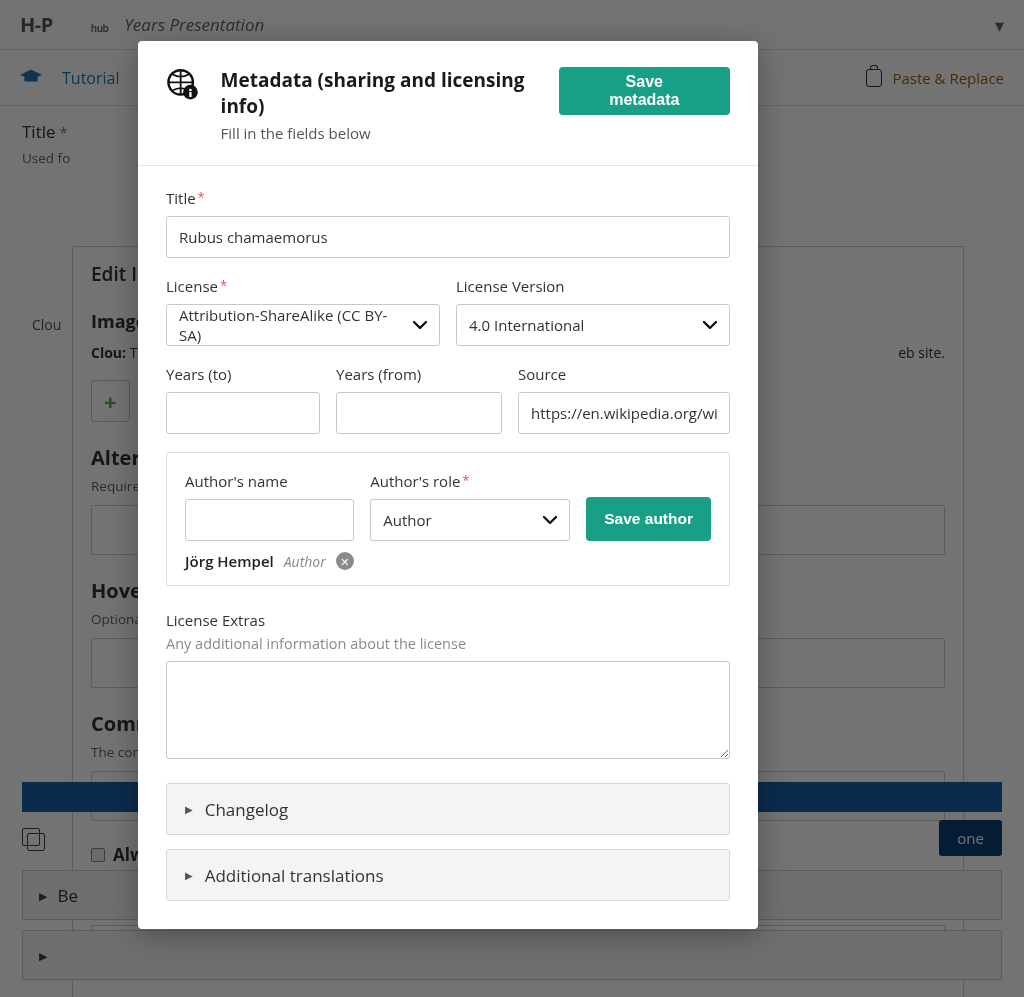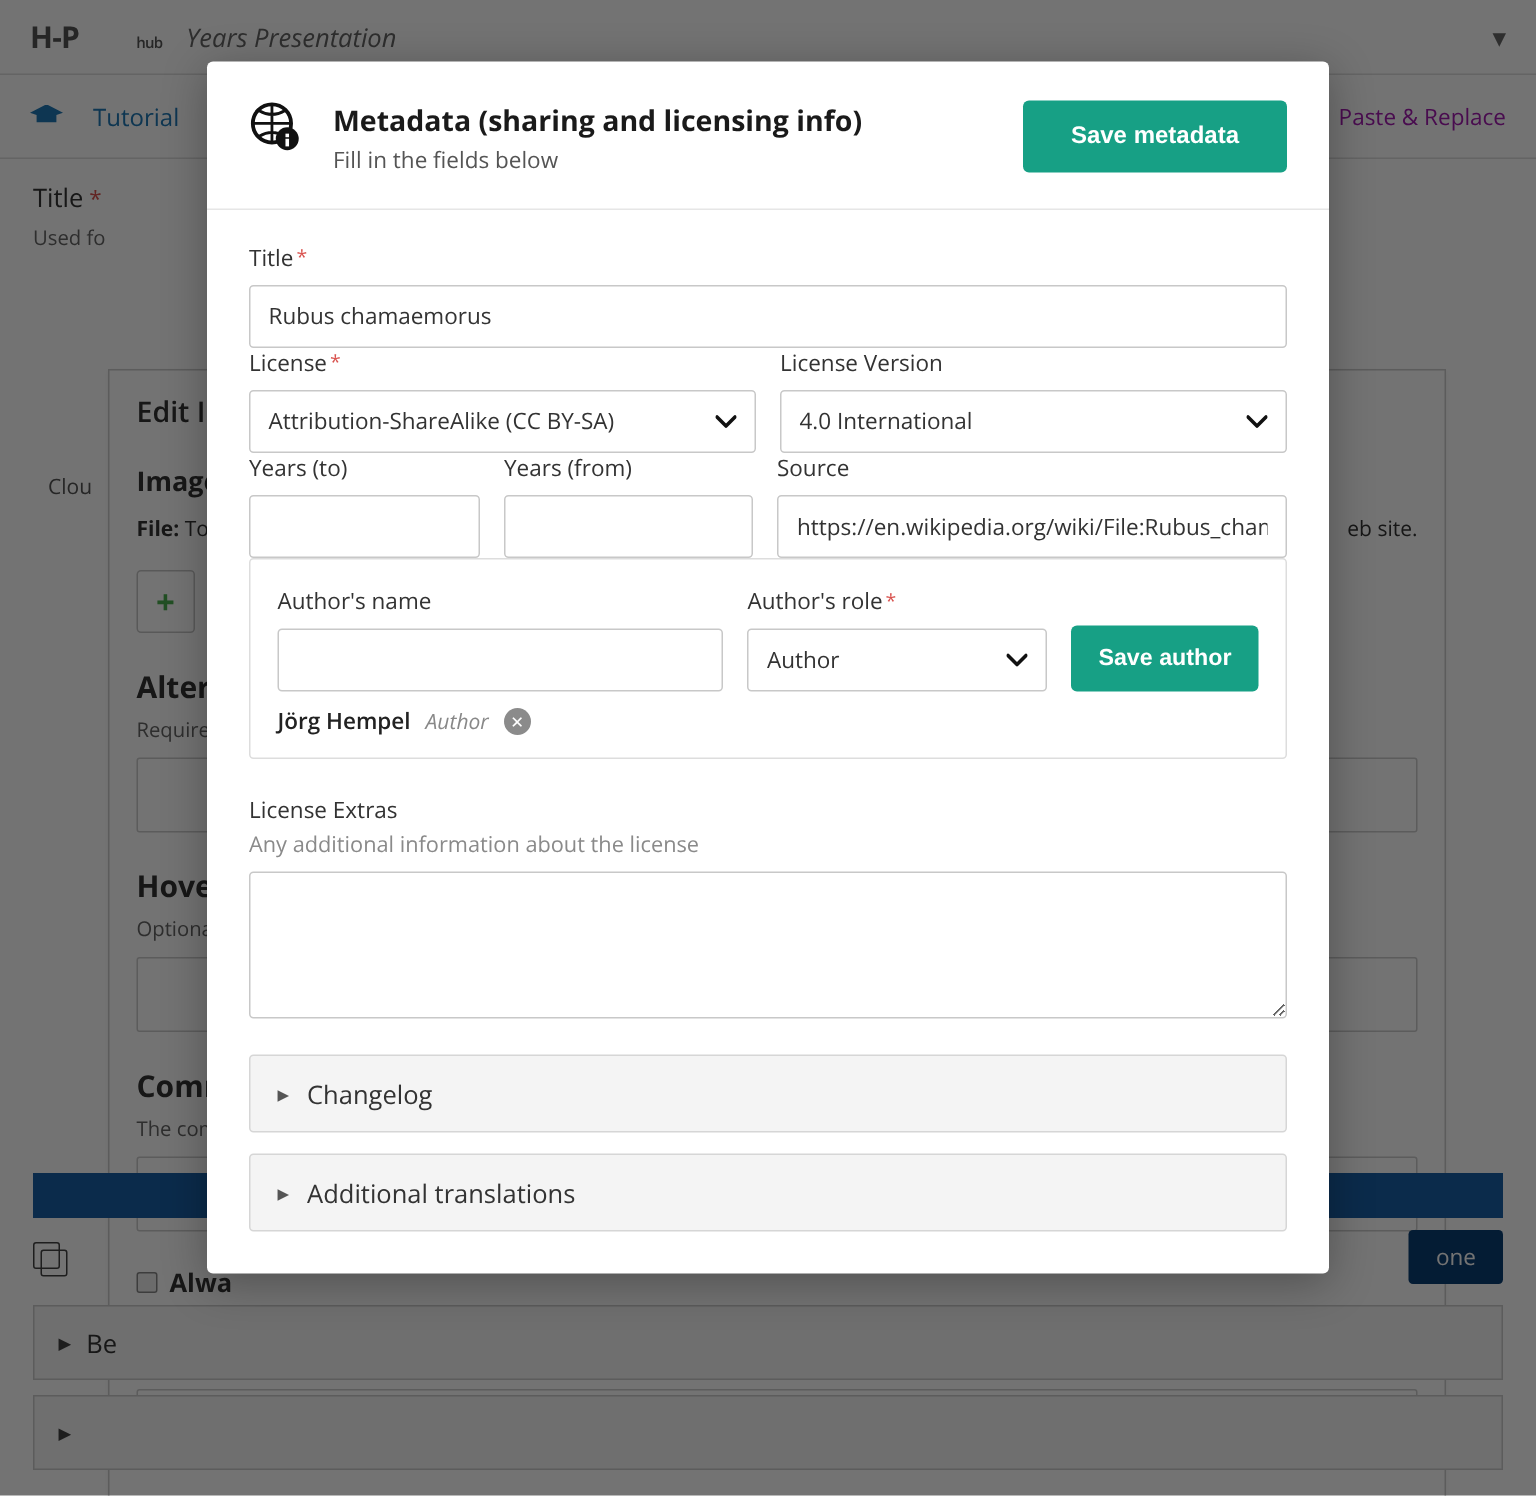--- a/index.html
+++ b/index.html
@@ -10,21 +10,21 @@
 
   .hub-bar { height: 50px; display: flex; align-items: center; padding: 0 20px; border-bottom: 1px solid #ddd; color: #555; }
   .hub-logo { font-weight: 700; font-size: 20px; letter-spacing: -0.5px; display: flex; align-items: baseline; }
   .hub-logo .sub { font-size: 10px; font-weight: 600; margin-left: 2px; padding-left: 36px; }
   .hub-title { margin-left: 16px; font-size: 17px; font-style: italic; color: #666; }
   .hub-caret { margin-left: auto; font-size: 18px; color: #666; }
 
   .toolbar { height: 56px; display: flex; align-items: center; padding: 0 20px; border-bottom: 1px solid #ddd; color: #2179b5; font-size: 16px; gap: 20px; }
   .toolbar .cap { width: 20px; height: 14px; display: inline-block; background: #2179b5; clip-path: polygon(50% 0, 100% 40%, 85% 40%, 85% 70%, 100% 70%, 100% 100%, 0 100%, 0 70%, 15% 70%, 15% 40%, 0 40%);} 
   .toolbar .grad { width: 22px; height: 16px; display: inline-block; background: #2179b5; clip-path: polygon(50% 0, 100% 35%, 80% 45%, 80% 75%, 20% 75%, 20% 45%, 0 35%); }
-  .toolbar .right { margin-left: auto; display: flex; align-items: center; gap: 10px; color: #a21caf; font-size: 15px; }
+  .toolbar .right { margin-left: auto; display: flex; align-items: center; gap: 10px; color: #a16207; font-size: 15px; }
   .toolbar .clip { width: 16px; height: 18px; border: 1.8px solid #333; border-radius: 3px; position: relative; }
   .toolbar .clip::before { content: ""; position: absolute; top: -5px; left: 3px; width: 6px; height: 4px; border: 1.8px solid #333; border-bottom: none; border-radius: 3px 3px 0 0; }
 
   .editor-body { position: absolute; top: 106px; left: 0; right: 0; bottom: 0; padding: 14px 22px 0 22px; font-size: 15px; color: #333; }
   .title-label { font-size: 17px; }
   .req { color: #d9534f; }
   .used-for { color: #666; font-size: 13.5px; margin-top: 6px; }
 
   .panel { position: absolute; left: 72px; right: 60px; top: 140px; bottom: -10px; background: #fff; border: 1px solid #ccc; box-shadow: 0 1px 3px rgba(0,0,0,0.06); padding: 14px 18px; }
   .panel h3 { font-size: 19px; font-weight: 600; color: #333; margin-bottom: 4px; }
@@ -53,30 +53,30 @@
   .accordion-bg { border: 1px solid #ccc; background: #f5f5f5; height: 50px; display: flex; align-items: center; padding: 0 16px; font-size: 17px; color: #333; }
   .accordion-bg .caret { margin-right: 10px; font-size: 11px; color: #444; }
   .acc-wrap { position: absolute; left: 22px; right: 22px; }
   .acc1 { top: 870px; }
   .acc2 { top: 930px; }
 
   
   .veil { position: absolute; inset: 0; background: rgba(0,0,0,0.55); }
 
   
-  .modal { position: absolute; left: 138px; top: 41px; width: 748px; background: #fff; border-radius: 4px; box-shadow: 0 6px 30px rgba(0,0,0,0.3); padding-bottom: 28px; }
+  .modal { position: absolute; left: 138px; top: 41px; width: 620px; background: #fff; border-radius: 4px; box-shadow: 0 6px 30px rgba(0,0,0,0.3); padding-bottom: 28px; }
   .modal-head { display: flex; align-items: flex-start; padding: 26px 28px 22px 28px; border-bottom: 1px solid #e6e6e6; }
   .modal-head .icon { width: 34px; height: 34px; margin-right: 22px; position: relative; }
   .modal-head .icon svg { width: 100%; height: 100%; }
   .modal-head h2 { font-size: 19px; font-weight: 700; color: #1a1a1a; }
   .modal-head .sub { font-size: 15px; color: #555; margin-top: 4px; }
   .save-meta { margin-left: auto; background: #17a085; color: #fff; border: none; border-radius: 4px; padding: 0 32px; height: 48px; font-size: 16px; font-weight: 600; cursor: pointer; }
 
   .modal-body { padding: 22px 28px 0 28px; }
-  .row { display: flex; gap: 16px; }
+  .row { display: flex; gap: 16px; margin-bottom: 18px; }
   .col { display: flex; flex-direction: column; }
   .w-full { flex: 1; }
   .w-half { flex: 1; min-width: 0; }
   .w-qtr { width: 166px; }
   .label { font-size: 15px; color: #333; margin-bottom: 8px; }
   .label .req { color: #d9534f; vertical-align: top; margin-left: 2px; font-size: 13px; }
   input.fld, .select { width: 100%; height: 42px; border: 1px solid #c8c8c8; border-radius: 3px; background: #fff; padding: 0 12px; font-size: 15px; color: #333; font-family: inherit; }
   .select { position: relative; display: flex; align-items: center; cursor: pointer; padding-right: 36px; }
   .select .caret { position: absolute; right: 12px; top: 50%; transform: translateY(-50%); color: #222; pointer-events: none; }
   .select .caret svg { width: 14px; height: 10px; display: block; }
@@ -123,21 +123,21 @@
     <div>
       <span class="title-label">Title</span>
       <span class="req">*</span>
     </div>
     <div class="used-for">Used fo</div>
 
     <div class="panel">
       <h3>Edit Im</h3>
       <div class="sect">Image</div>
       <div class="note">
-        <b>File:</b>
+        <b>Clou:</b>
         <span>To</span>
         <span style="float:right">eb site.</span>
       </div>
       <div class="add-btn">
         <span class="plus">+</span>
       </div>
 
       <div class="sect" style="font-size:20px">Altern</div>
       <div class="hint">Required</div>
       <input type="text" style="">

